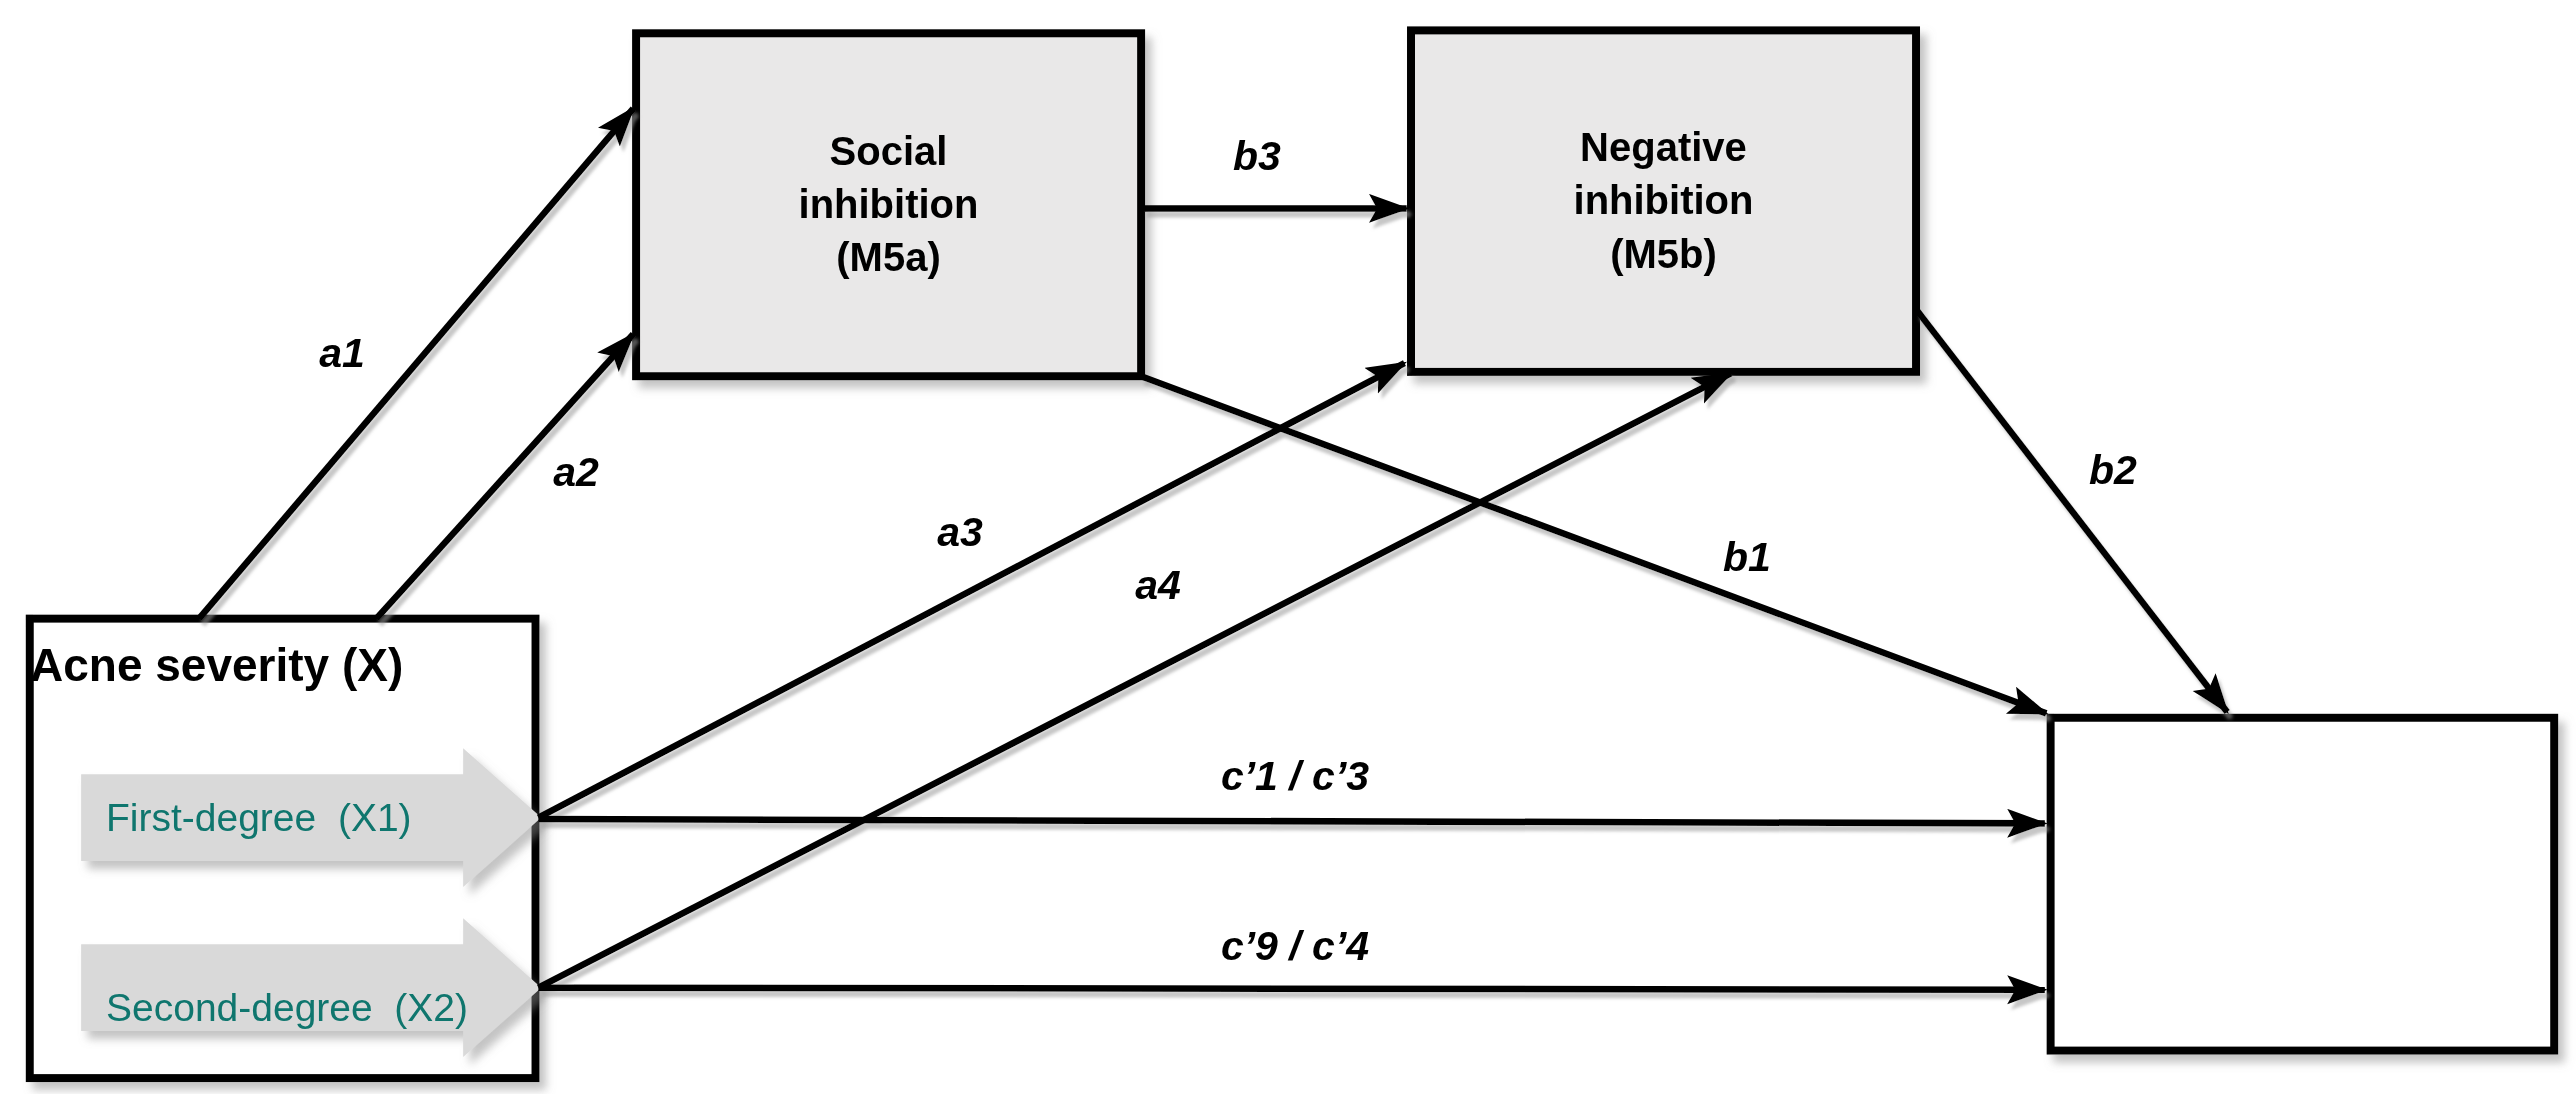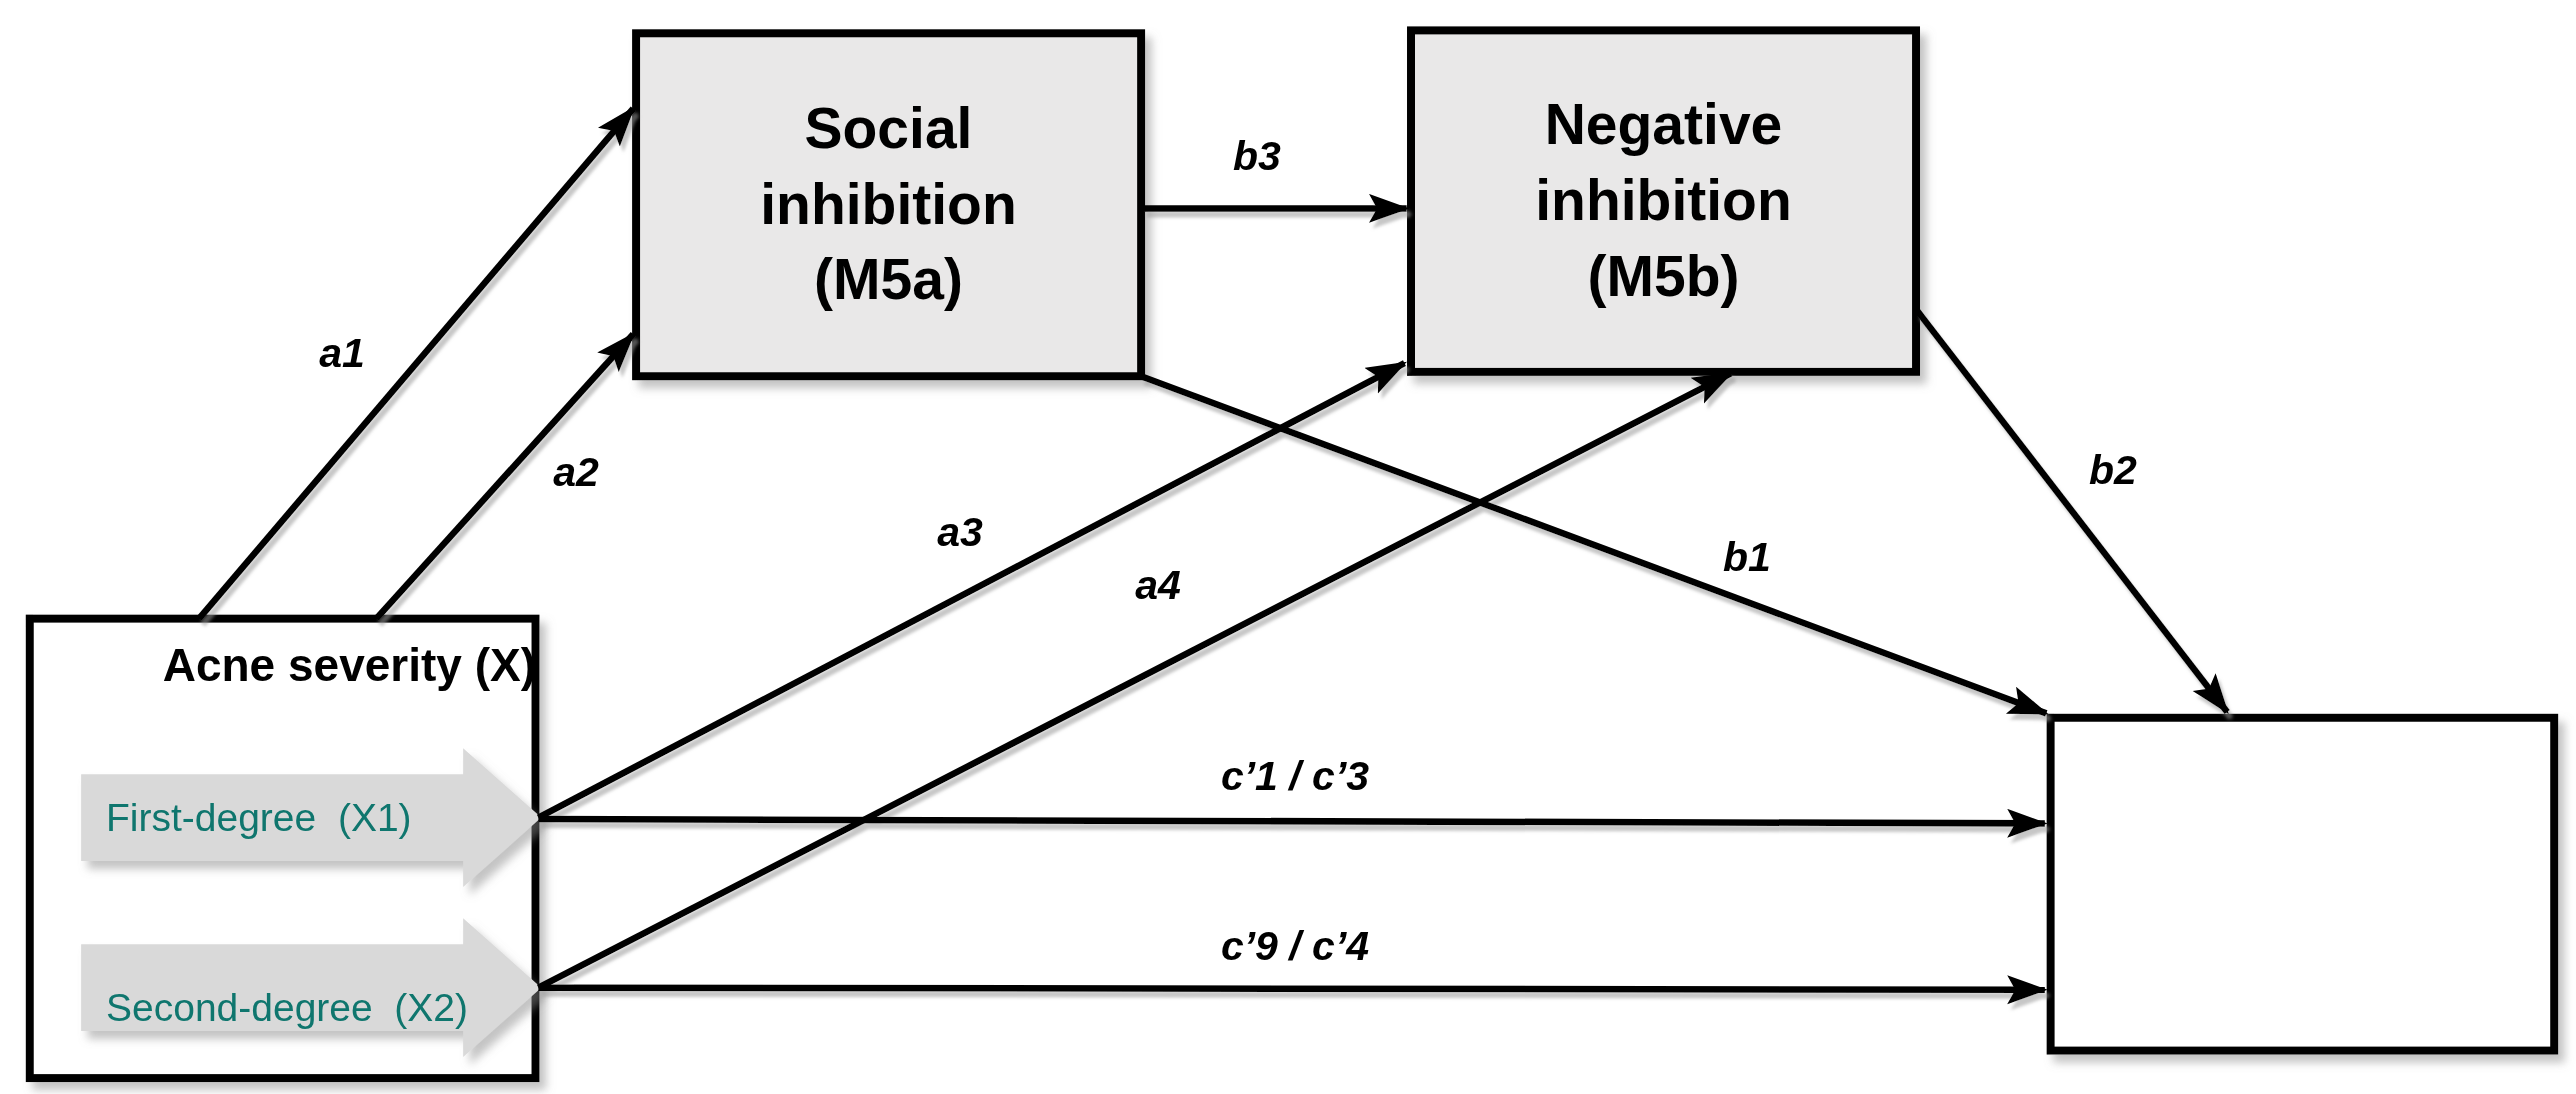--- a/index.html
+++ b/index.html
@@ -24,26 +24,26 @@
     position: absolute;
     color: #000000;
     pointer-events: none;
   }
   .box-title {
     display: flex;
     align-items: center;
     justify-content: center;
     text-align: center;
     font-weight: bold;
-    font-size: 57px;
+    font-size: 40px;
     line-height: 1.33;
     white-space: pre-line;
   }
   .acne-title {
-    text-align: right;
+    text-align: left;
     font-weight: bold;
     font-size: 46px;
     padding-top: 19px;
   }
   .banner-label {
     font-size: 39px;
     font-weight: 400;
     color: #0f766e;
     transform: translateY(-50%);
     white-space: pre;

